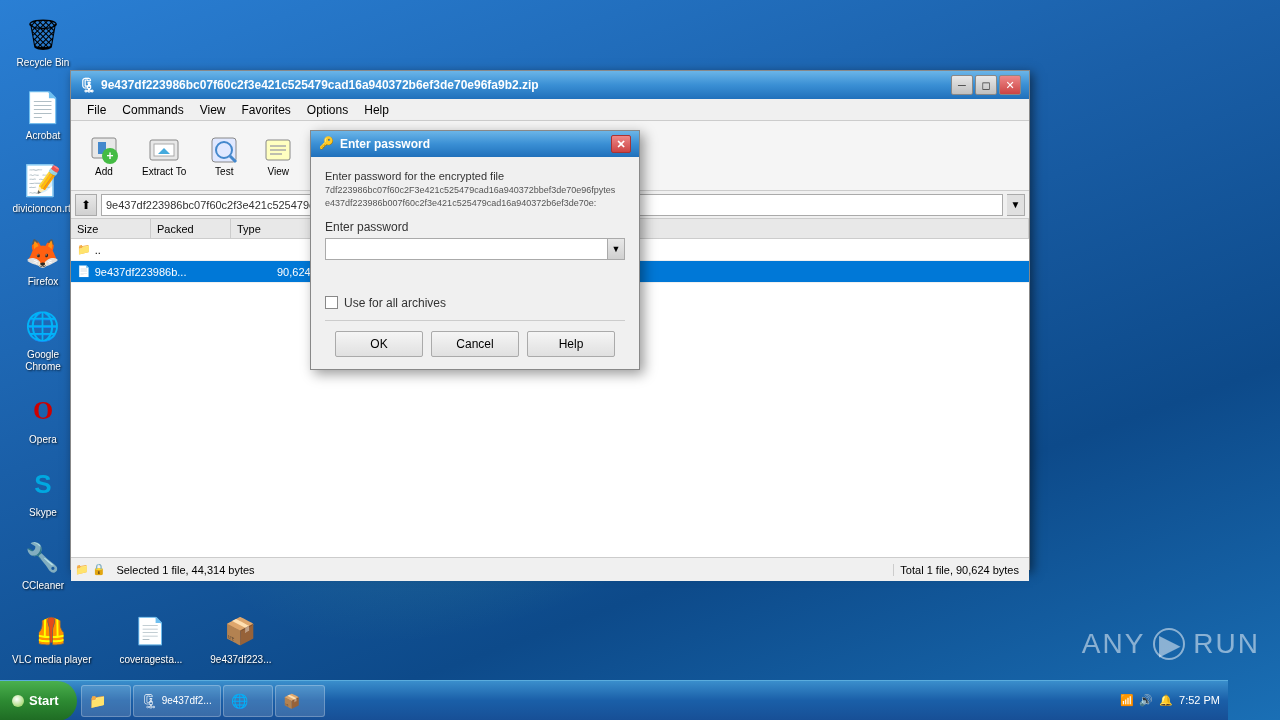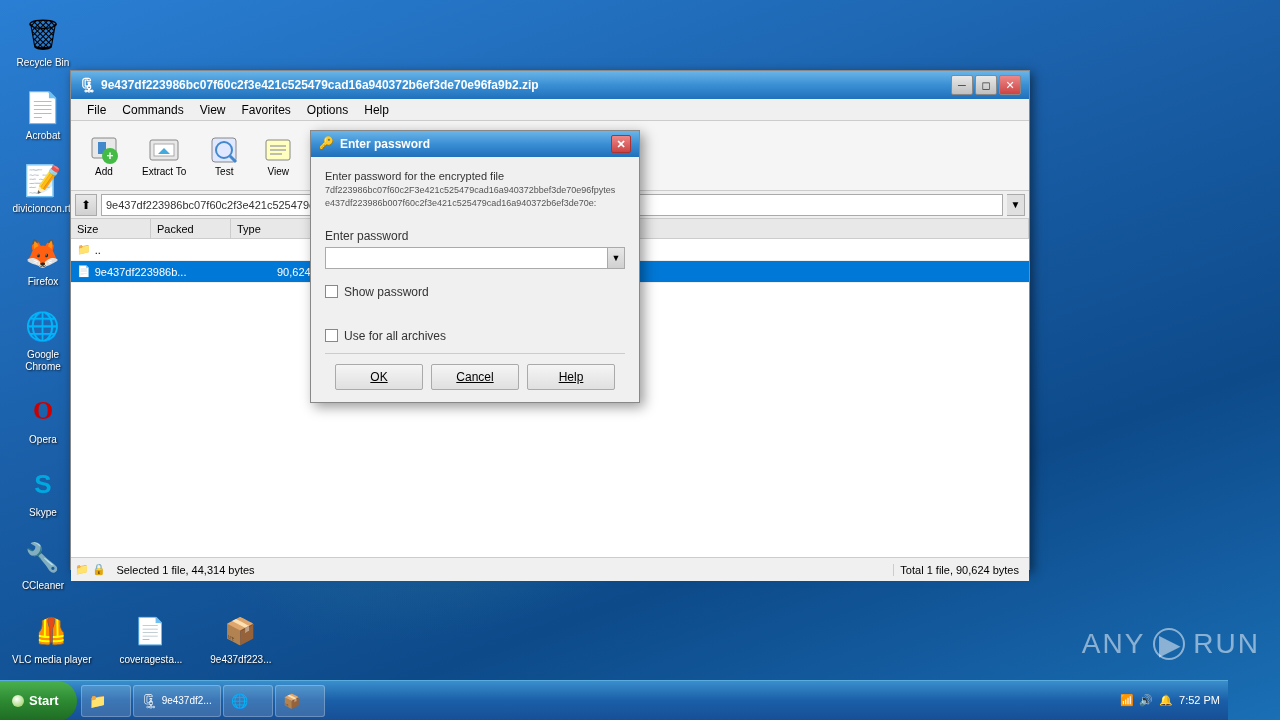--- a/index.html
+++ b/index.html
@@ -427,21 +427,21 @@
       cursor: pointer;
       font-size: 11px;
     }
 
     .dialog-body {
       padding: 12px 14px;
     }
 
     .dialog-info-text {
       font-size: 11px;
-      margin-bottom: 19px;
+      margin-bottom: 10px;
       line-height: 1.4;
       color: #333;
     }
 
     .dialog-label {
       font-size: 12px;
       margin-bottom: 4px;
       color: #333;
     }
 
@@ -516,21 +516,20 @@
     }
 
     .dialog-btn {
       width: 88px;
       height: 26px;
       background: linear-gradient(to bottom, #f5f5f5, #e0e0e0);
       border: 1px solid #aaa;
       cursor: pointer;
       font-size: 12px;
       border-radius: 2px;
-      text-decoration: underline;
     }
 
     
     .anyrun-logo {
       position: absolute;
       bottom: 60px;
       right: 20px;
       color: rgba(255,255,255,0.5);
       font-size: 28px;
       font-weight: 300;
@@ -759,24 +758,20 @@
       
       <div class="dialog-label">Enter password</div>
 
       
       <div class="password-field-container">
         <input type="password" class="password-input" value="" placeholder="" style="">
         <div class="password-dropdown">▼</div>
       </div>
 
       
-      <div class="checkbox-row">
-        <div class="dialog-checkbox"></div>
-        <span class="checkbox-label">Show password</span>
-      </div>
 
       <div style="height:20px;"></div>
 
       
       <div class="checkbox-row">
         <div class="dialog-checkbox"></div>
         <span class="checkbox-label">Use for all archives</span>
       </div>
 
       

